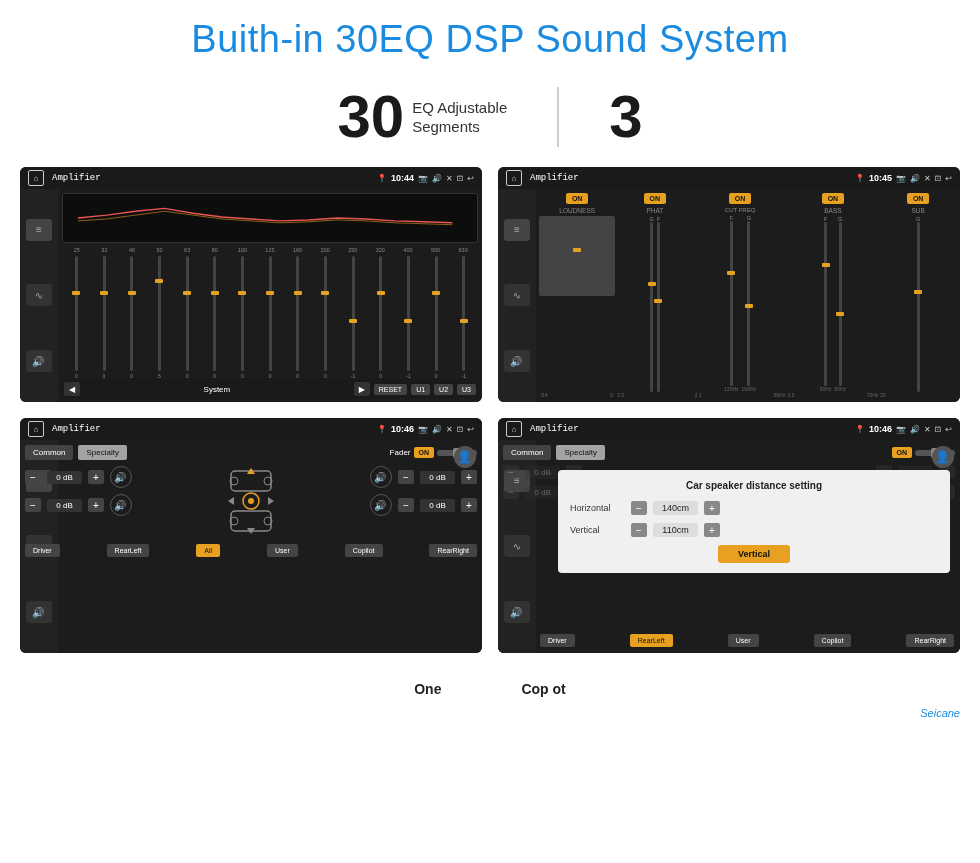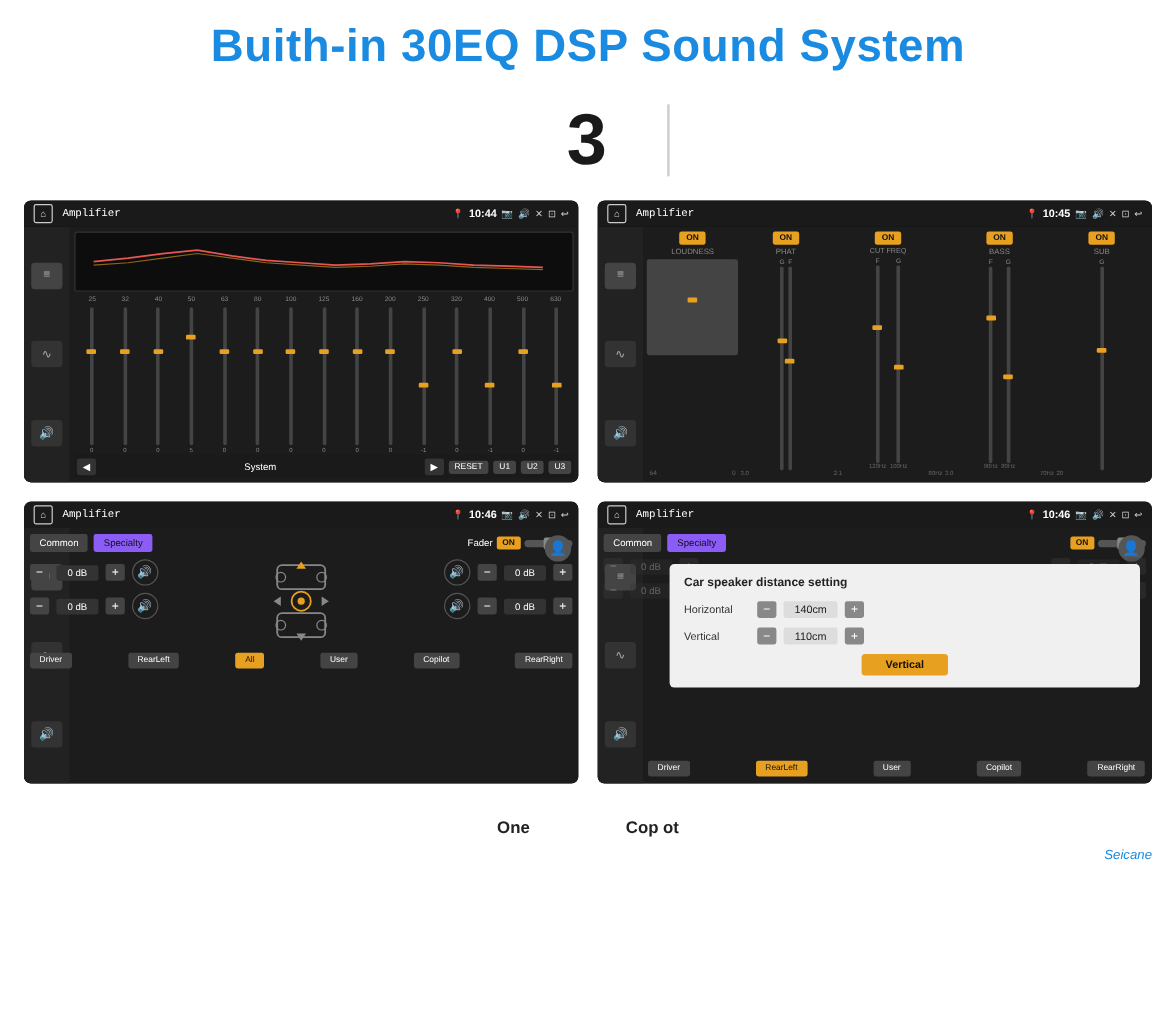--- a/index.html
+++ b/index.html
@@ -11,21 +11,21 @@
       overflow-x: hidden;
     }
 
     
     .page-header {
       text-align: center;
       padding: 18px 20px 10px;
     }
     .page-title {
       font-size: 38px;
-      font-weight: 700;
+      font-weight: 400;
       color: #1a8be0;
       letter-spacing: 0.5px;
     }
 
     
     .stats-row {
       display: flex;
       justify-content: center;
       align-items: center;
       padding: 16px 0 20px;
@@ -284,21 +284,21 @@
       transform: translateX(-50%);
     }
     .spec-tab {
       background: #444;
       color: #fff;
       font-size: 8px;
       padding: 3px 8px;
       border-radius: 2px;
     }
     .spec-tab.active {
-      background: #8b5cf6;
+      background: #a3a3a3;
       color: #111;
     }
     .fader-on {
       background: #e8a020;
       color: #111;
       font-size: 7px;
       font-weight: bold;
       padding: 2px 5px;
       border-radius: 2px;
     }
@@ -387,21 +387,21 @@
       background: #f0f0f0;
       border-radius: 4px;
       padding: 10px 12px;
       z-index: 10;
     }
     .dialog-title {
       font-size: 10px;
       font-weight: bold;
       color: #222;
       margin-bottom: 10px;
-      text-align: left;
+      text-align: center;
     }
     .dialog-row {
       display: flex;
       align-items: center;
       gap: 6px;
       margin-bottom: 8px;
     }
     .dialog-field-label {
       font-size: 9px;
       color: #333;
@@ -489,20 +489,24 @@
     }
   </style>
 </head>
 <body>
 
 <div class="page-header">
   <h1 class="page-title">Buith-in 30EQ DSP Sound System</h1>
 </div>
 
 <div class="stats-row">
+  <div class="stat-item">
+    <span class="stat-number">30</span>
+    <span class="stat-label">EQ Adjustable<br>Segments</span>
+  </div>
   <div class="stat-item">
     <span class="stat-number">3</span>
   </div>
 </div>
 
 <div class="screenshots-grid">
 
   <div class="screen-card">
     <div class="status-bar">
       <div class="sb-home">⌂</div>

